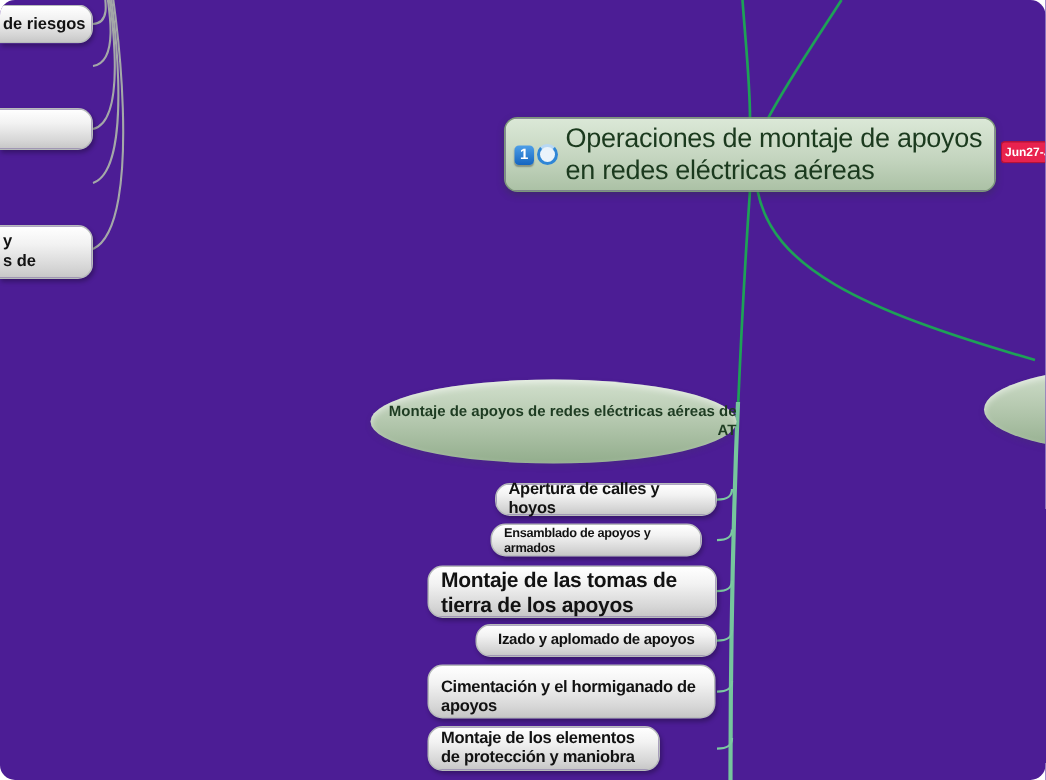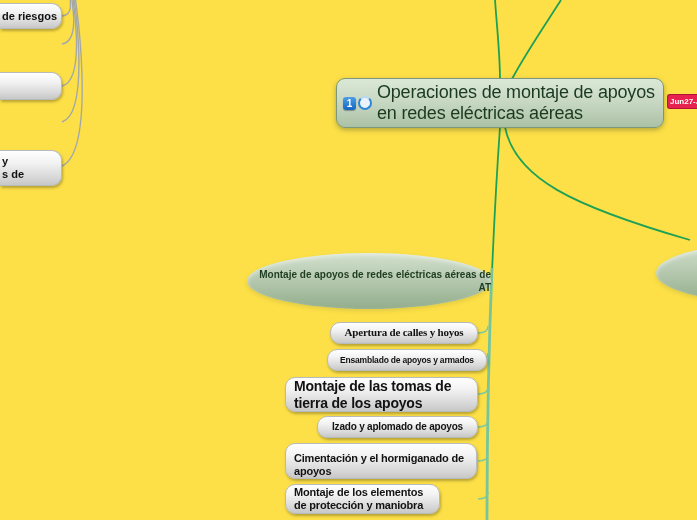--- a/index.html
+++ b/index.html
@@ -1,19 +1,20 @@
 <!DOCTYPE html>
 <html><head>
 <meta charset="utf-8">
 <style>
   html,body{margin:0;padding:0;}
   body{font-family:"Liberation Sans","DejaVu Sans",sans-serif;}
   #canvas{
     position:relative;width:697px;height:520px;overflow:hidden;
-    background:#fde047;
+    background:#4c1d95;
+    border-radius:10px;
   }
   svg.wires{position:absolute;left:0;top:0;z-index:1;}
   .node{position:absolute;z-index:3;box-sizing:border-box;}
 
   
   .grey-node{
     background:linear-gradient(180deg,#ffffff 0%,#f2f2f2 35%,#d6d6d6 80%,#c7c7c7 100%);
     border:1px solid #b7bbbb;
     border-radius:10px;
     box-shadow:1px 2px 3px rgba(0,0,0,0.28);
@@ -69,22 +70,22 @@
     box-shadow:inset 0 2px 4px rgba(255,255,255,.5), 0 2px 4px rgba(60,80,60,.15);
     display:flex;flex-direction:column;align-items:center;justify-content:center;
     color:#1e3c22;font-weight:bold;font-size:10px;text-align:center;line-height:1.3;
     z-index:2;
   }
   .at-ellipse{left:247px;top:253px;width:244px;height:56px;text-align:right;}
   .right-ellipse{left:656px;top:244px;width:210px;height:58px;}
 
   
   .child-node{line-height:1.2;padding:0 8px;letter-spacing:-0.2px;}
-  .c1{left:330px;top:322px;width:148px;height:22px;font-size:11px;justify-content:center;font-family:Liberation Serif, serif;}
-  .c2{left:327px;top:349px;width:160px;height:22px;font-size:8.5px;justify-content:center;}
+  .c1{left:330px;top:322px;width:148px;height:22px;font-size:11px;justify-content:center;}
+  .c2{left:327px;top:349px;width:141px;height:22px;font-size:8.5px;justify-content:center;}
   .c3{left:285px;top:377px;width:193px;height:35px;font-size:14px;}
   .c4{left:317px;top:416px;width:161px;height:22px;font-size:10px;justify-content:center;}
   .c5{left:285px;top:443px;width:192px;height:36px;font-size:11px;align-items:flex-end;}
   .c6{left:285px;top:484px;width:155px;height:30px;font-size:11px;}
 </style>
 </head>
 <body>
 
 <div id="canvas">
 

